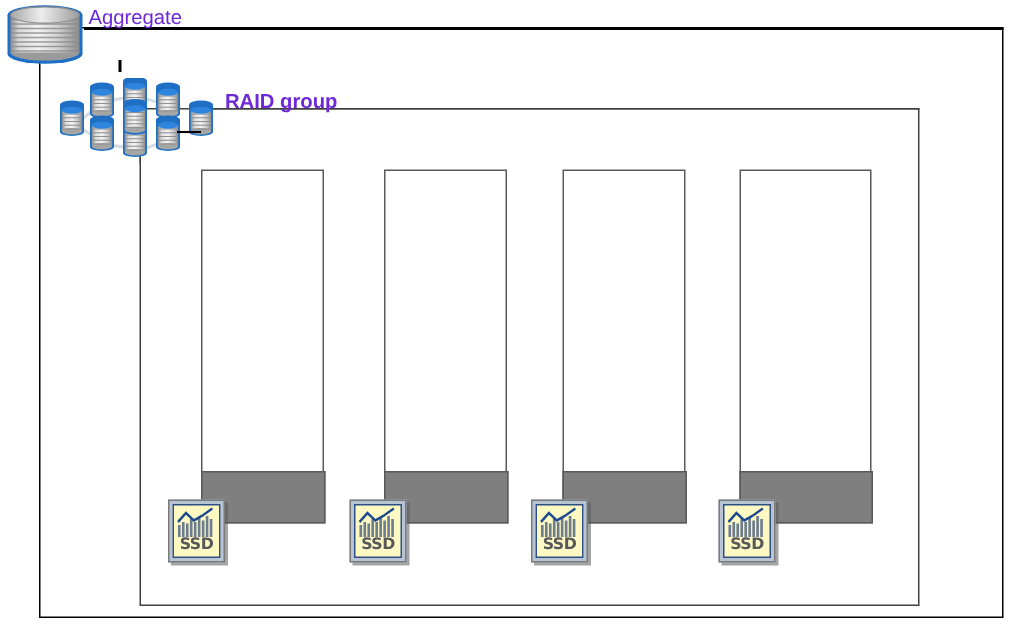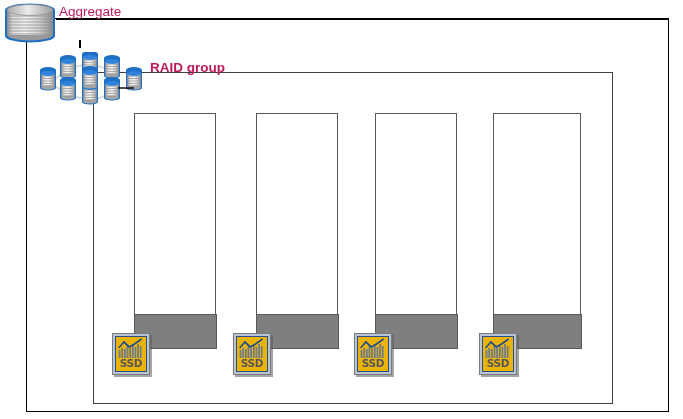--- a/index.html
+++ b/index.html
@@ -69,21 +69,21 @@
     border: 1.5px solid #7a7a7a;
     box-shadow: 2px 2px 0 rgba(90,90,90,0.55);
     padding: 2px;
   }
   .ssd-icon .inner {
     position: relative;
     width: 100%;
     height: 100%;
     box-sizing: border-box;
     border: 1.4px solid #2c4f86;
-    background: #eab308;
+    background: #fef9c3;
     display: flex;
     flex-direction: column;
     align-items: center;
     justify-content: flex-start;
   }
   .ssd-icon .chart {
     width: 100%;
     height: 22px;
     display: block;
   }
@@ -122,21 +122,21 @@
   }
   .line-h { height: 1.6px; }
   .line-v { width: 1.6px; }
   .line-thin { background: #404040; }
 
   
   .label {
     position: absolute;
     font-family: "Liberation Sans", sans-serif;
     font-size: 13.5px;
-    color: #be185d;
+    color: #6d28d9;
     white-space: nowrap;
     line-height: 16px;
   }
   #label-aggregate { left: 59px; top: 4px; }
   #label-raid { left: 150px; top: 60px; font-weight: bold; }
 </style>
 </head>
 <body>
 
 <div id="canvas">

